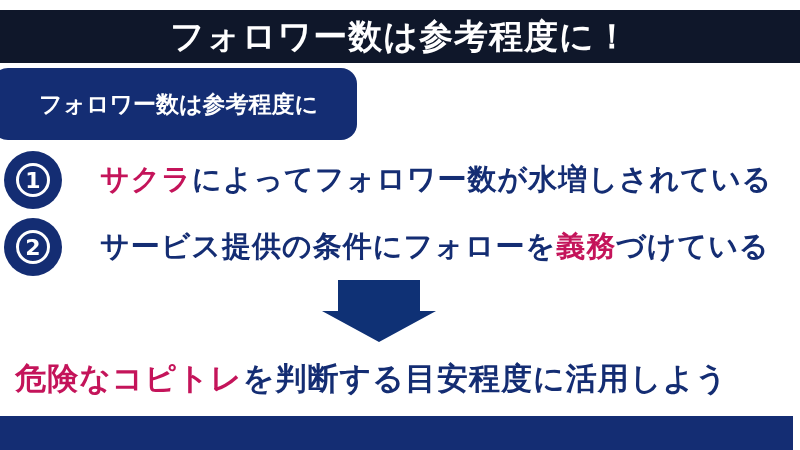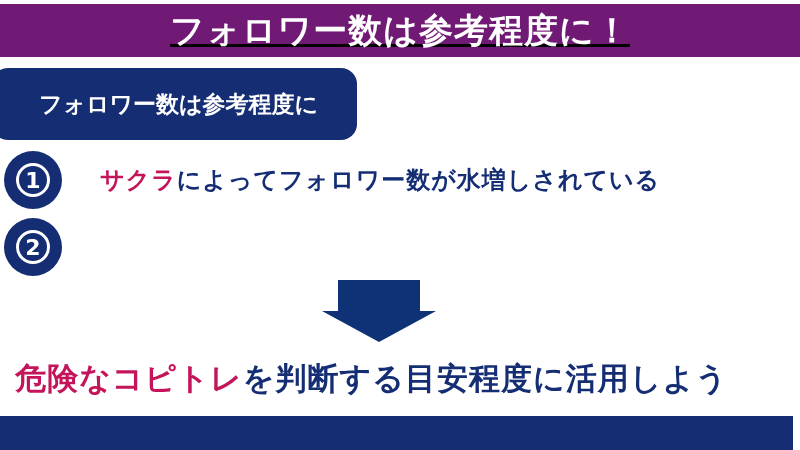--- a/index.html
+++ b/index.html
@@ -1,23 +1,23 @@
 <!DOCTYPE html>
 <html><head>
 <meta charset="utf-8">
 <style>
   html,body{margin:0;padding:0;}
   body{width:800px;height:450px;overflow:hidden;background:#ffffff;position:relative;font-family:"DejaVu Sans","Liberation Sans",sans-serif;}
-  .header{position:absolute;left:0;top:4px;width:800px;height:53px;background:#701a75;display:flex;align-items:center;justify-content:center;text-decoration:underline;}
+  .header{position:absolute;left:0;top:10px;width:800px;height:53px;background:#0f172a;display:flex;align-items:center;justify-content:center;}
   .header-title{color:#ffffff;font-size:34px;font-weight:bold;letter-spacing:1px;}
   .badge{position:absolute;left:-8px;top:68px;width:365px;height:72px;background:#142d73;border-radius:16px;color:#fff;font-weight:bold;font-size:23px;line-height:32px;text-align:center;display:flex;flex-direction:column;justify-content:center;padding-left:8px;box-sizing:border-box;}
   .item{position:absolute;left:0;width:800px;height:50px;display:flex;align-items:center;}
   .num{position:absolute;left:4px;width:58px;height:58px;border-radius:50%;background:#142d73;display:flex;align-items:center;justify-content:center;}
   .num-ring{width:34px;height:34px;border:3px solid #fff;border-radius:50%;box-sizing:border-box;display:flex;align-items:center;justify-content:center;color:#fff;font-weight:bold;font-size:22px;}
-  .item-text{position:absolute;left:100px;font-size:24px;font-weight:bold;color:#142d73;letter-spacing:1px;white-space:nowrap;}
+  .item-text{position:absolute;left:100px;font-size:29px;font-weight:bold;color:#142d73;letter-spacing:1px;white-space:nowrap;}
   .hl{color:#c4145a;}
   .arrow{position:absolute;left:322px;top:280px;width:114px;height:62px;}
   .conclusion{position:absolute;left:0;top:358px;width:743px;text-align:center;font-size:31px;font-weight:bold;color:#142d73;white-space:nowrap;letter-spacing:1px;}
   .footer{position:absolute;left:0;top:416px;width:793px;height:34px;background:#142d73;}
 </style>
 </head>
 <body>
 
 <div class="header">
   <span class="header-title">フォロワー数は参考程度に！</span>
@@ -35,20 +35,21 @@
   </div>
   <span class="item-text"><span class="hl">サクラ</span><span>によってフォロワー数が水増しされている</span></span>
 </div>
 
 <div class="item" style="top:222px;">
   <div class="num" style="top:-4px;">
     <div class="num-ring">
         <span>2</span>
       </div>
   </div>
+  <span class="item-text"><span>サービス提供の条件にフォローを</span><span class="hl">義務</span><span>づけている</span></span>
 </div>
 
 <svg class="arrow" viewBox="0 0 114 62">
   <polygon points="16,0 98,0 98,31 114,31 57,62 0,31 16,31" fill="#0f3175"></polygon>
 </svg>
 
 <div class="conclusion"><span class="hl">危険なコピトレ</span><span>を判断する目安程度に活用しよう</span></div>
 
 <div class="footer"></div>
 

